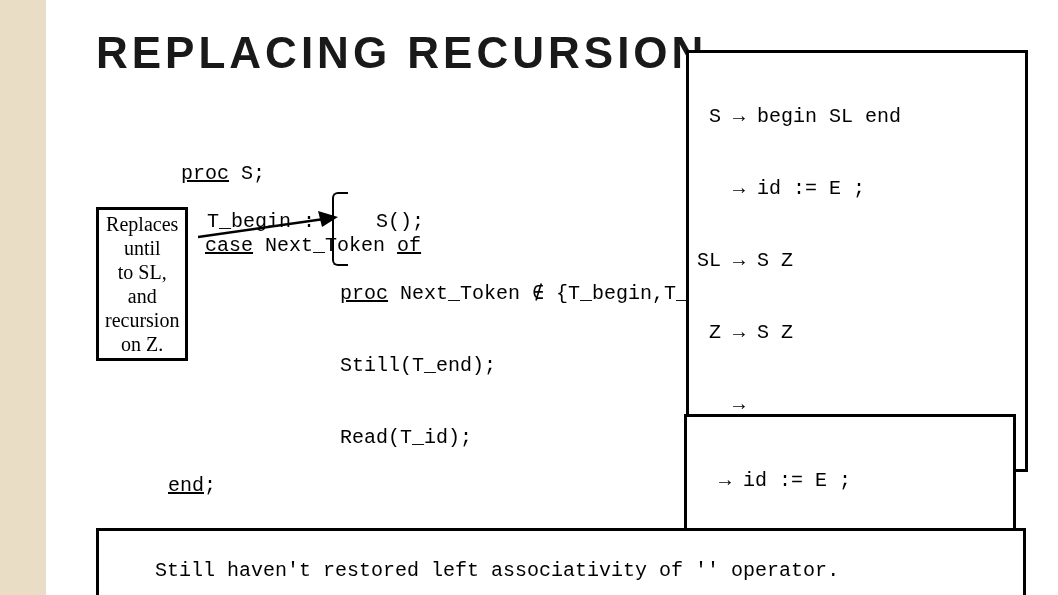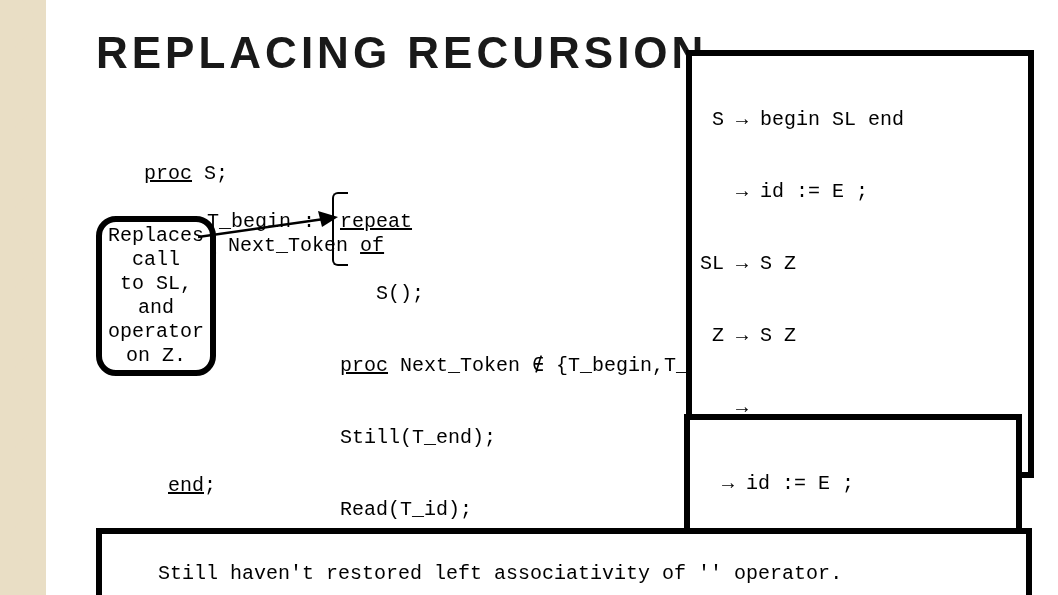--- a/index.html
+++ b/index.html
@@ -38,35 +38,36 @@
     color: #191919;
   }
   .mono {
     font-family: "Courier New", monospace;
     white-space: pre;
     font-size: 20px;
     line-height: 24px;
   }
   .box {
     position: absolute;
-    border: 6px solid #000000;
+    border: 3px solid #000000;
     background: #fff;
     padding: 4px 8px;
   }
   .u { text-decoration: underline; }
 
   
   .code-main {
     position: absolute;
     left: 144px;
     top: 114px;
   }
 
   .proc-header {
     white-space: pre;
+    margin-left: 37px;
   }
 
   .case-labels {
     position: absolute;
     left: 207px;
     top: 162px;
     text-align: right;
     white-space: pre;
   }
 
@@ -80,27 +81,26 @@
   .end-lines {
     position: absolute;
     left: 168px;
     top: 426px;
     white-space: pre;
   }
 
   
   .replaces-box {
     left: 96px;
-    top: 216px;
+    top: 207px;
     text-align: center;
-    font-family: Liberation Mono, monospace;
+    font-family: Liberation Serif, serif;
     font-size: 20px;
     line-height: 24px;
     padding: 2px 6px;
-    border-radius: 20px;
   }
 
   
   .grammar-box {
     left: 686px;
     top: 50px;
     width: 320px;
   }
 
   
@@ -184,42 +184,41 @@
     <div>&nbsp;</div>
     <div>&nbsp;</div>
     <div>   T_id :</div>
     
     
     
     
   </div>
 
   <div class="mono case-bodies">
-    <div><span class="u">repeat</span></div>
     <div>   S();</div>
     <div><span class="u">proc</span><span> Next_Token ∉ {T_begin,T_id};</span></div>
     <div>Still(T_end);</div>
     <div>Read(T_id);</div>
     
     
     
     
   </div>
 
   <div class="mono end-lines">
     <div><span class="u">end</span><span>;</span></div>
     <div style="margin-left:-24px"><span class="u">end</span><span>;</span></div>
   </div>
 
   <div class="box replaces-box">
     <div>Replaces</div>
-    <div>call</div>
+    <div>until</div>
     <div>to SL,</div>
     <div>and</div>
-    <div>operator</div>
+    <div>recursion</div>
     <div>on Z.</div>
   </div>
 
   <div class="bracket"></div>
 
   <svg class="arrow-svg" viewBox="0 0 140 40">
     <line x1="0" y1="32" x2="126" y2="14" stroke="#000" stroke-width="2.5"></line>
     <polygon points="140,12 120,6 124,22" fill="#000"></polygon>
   </svg>
 

